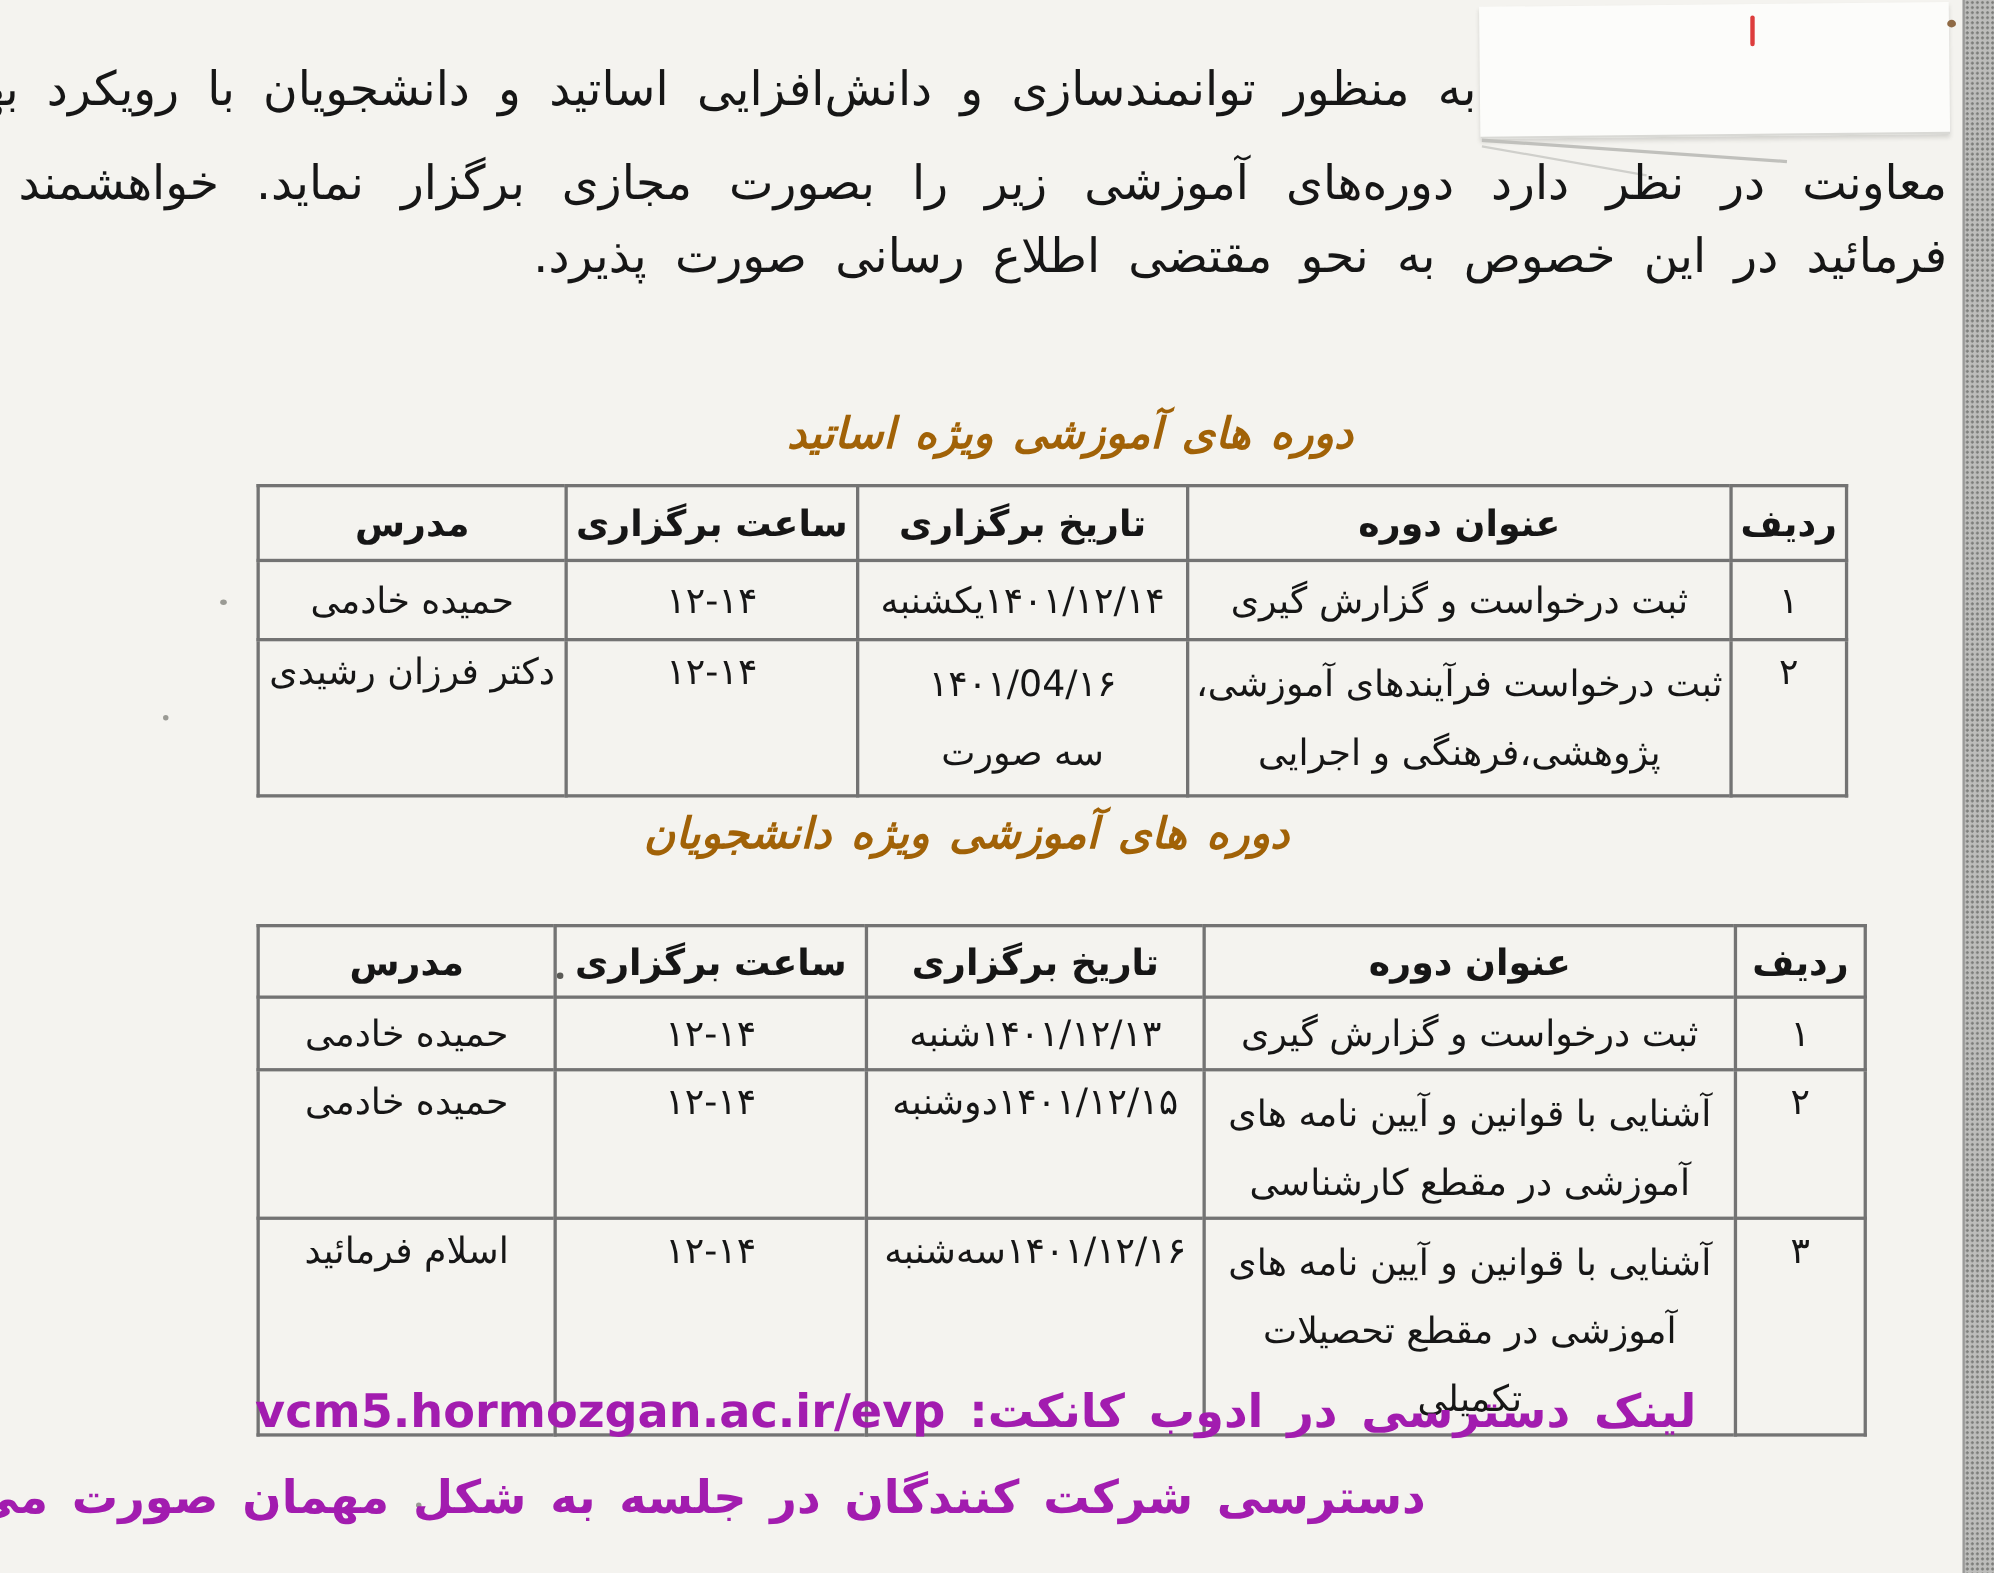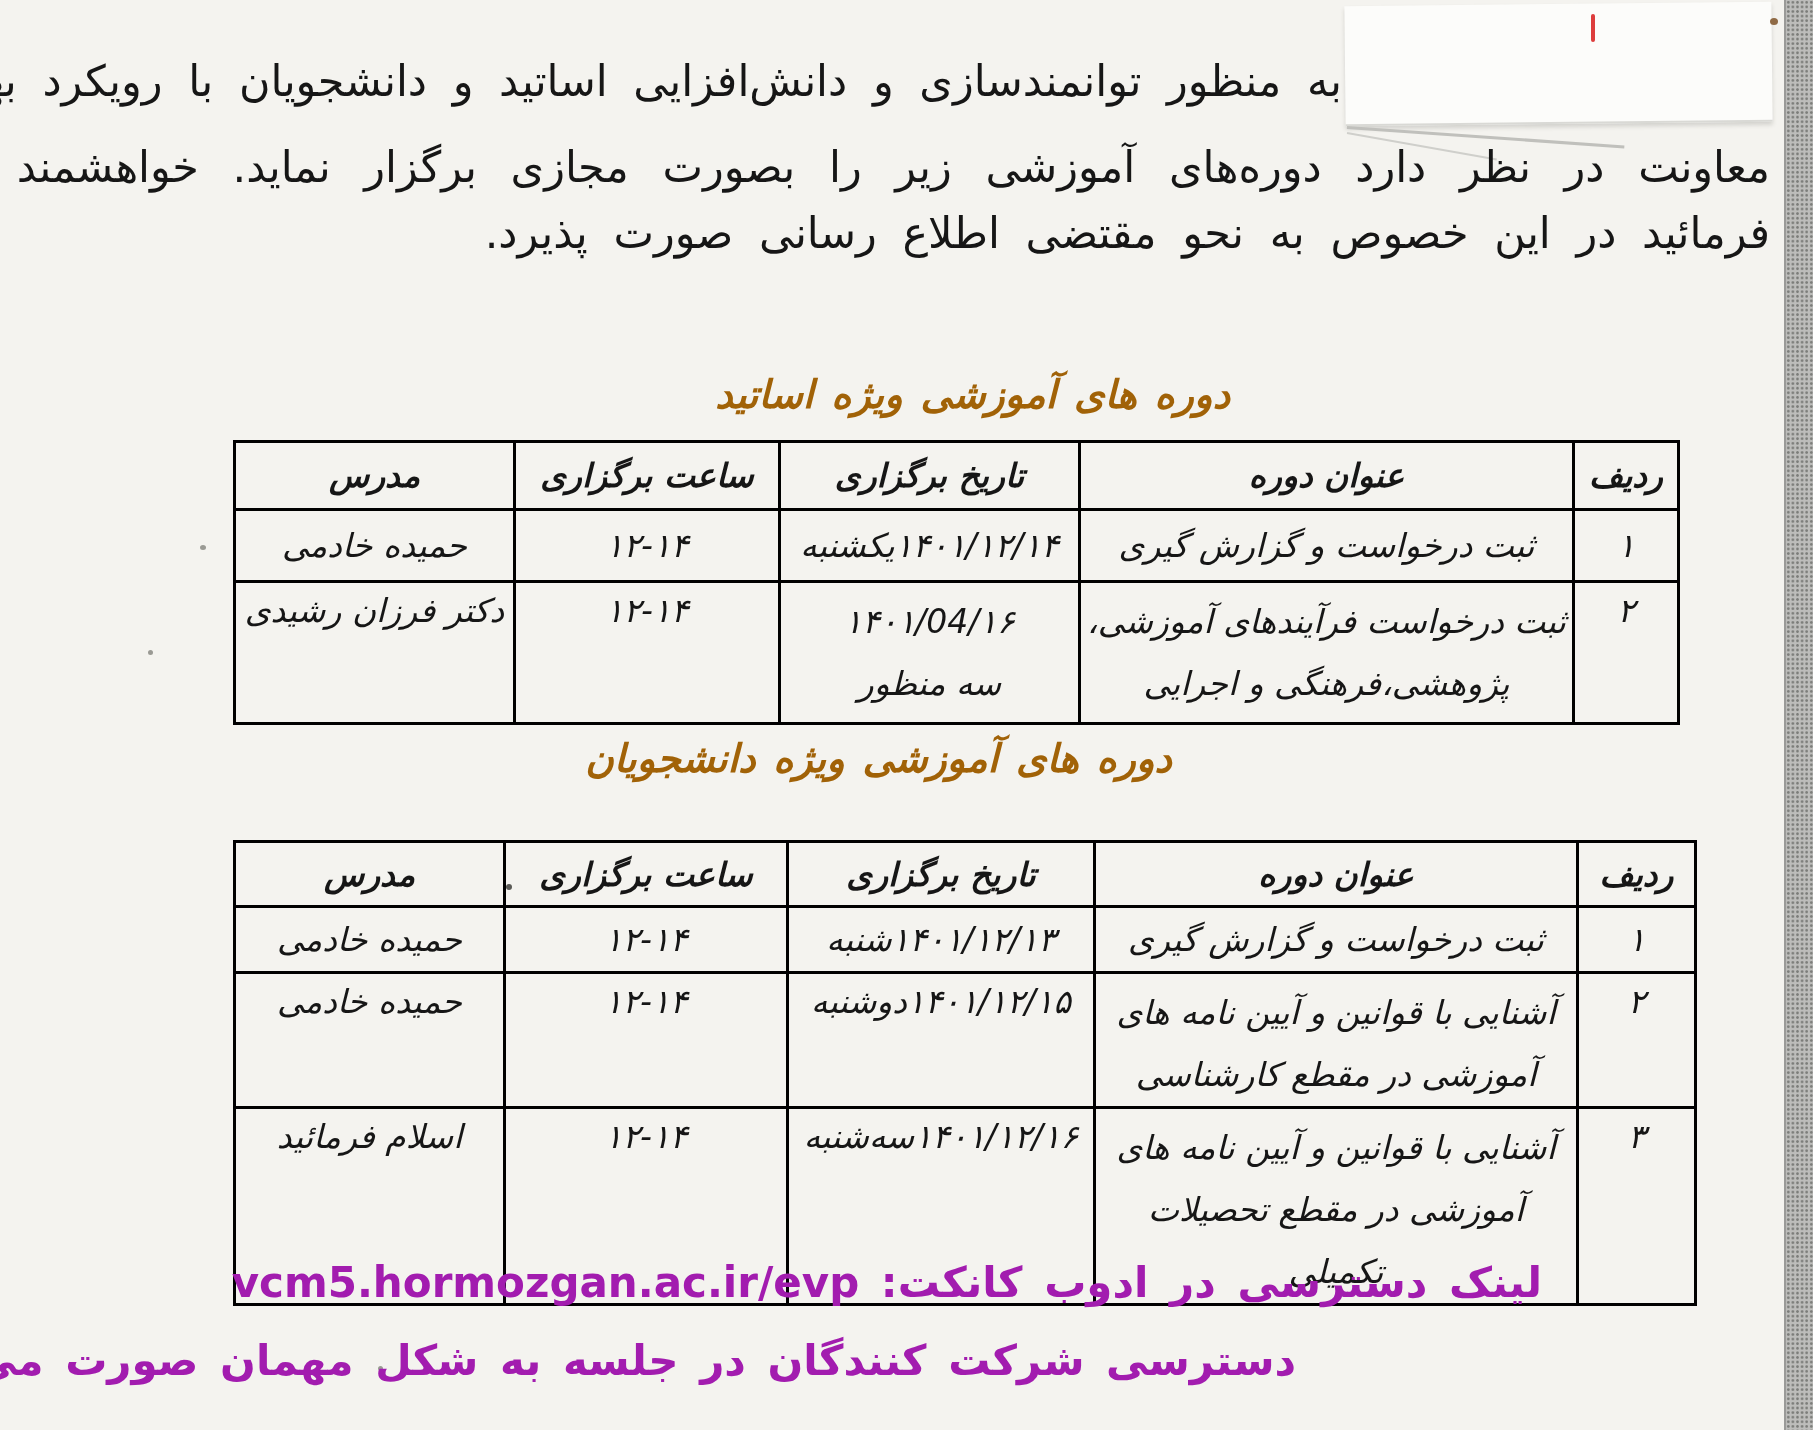--- a/index.html
+++ b/index.html
@@ -42,24 +42,24 @@
   .section-title{
     position:absolute;white-space:nowrap;
     font-size:39px;font-weight:bold;color:#a16207;letter-spacing:.2px;word-spacing:4px;font-style:italic;
   }
   
   table.course-table{
     position:absolute;border-collapse:collapse;table-layout:fixed;
     background:transparent;
   }
   table.course-table td{
-    border:3px solid #000000;
+    border:3px solid #737373;
     text-align:center;vertical-align:middle;
     font-size:33px;color:#161616;
-    padding:0 6px;overflow:hidden;font-style:italic;
+    padding:0 6px;overflow:hidden;
   }
   tr.hdr td{font-weight:bold;}
   tr.vtop td{vertical-align:top;padding-top:8px;}
   .cell-2line div{line-height:62px;}
   .time-ltr{direction:ltr;unicode-bidi:isolate;}
   
   .footer-line{
     position:absolute;white-space:nowrap;
     font-size:42px;font-weight:bold;color:#a21caf;word-spacing:7px;
   }
@@ -108,21 +108,21 @@
     <td>حمیده خادمی</td>
   </tr>
   <tr class="vtop" style="height:142px">
     <td>۲</td>
     <td class="cell-2line">
       <div>ثبت درخواست فرآیندهای آموزشی،</div>
       <div>پژوهشی،فرهنگی و اجرایی</div>
     </td>
     <td class="cell-2line">
       <div>۱۴۰۱/04/۱۶</div>
-      <div>سه منظور</div>
+      <div>سه صورت</div>
     </td>
     <td><span class="time-ltr">۱۲-۱۴</span></td>
     <td>دکتر فرزان رشیدی</td>
   </tr>
 </tbody>
   </table>
 
 <div class="section-title" style="right:641px;top:708px;margin-top:28px;">دوره های آموزشی ویژه دانشجویان</div>
 
 <table class="course-table" dir="rtl" style="left:233px;top:840px;width:1461px;">

